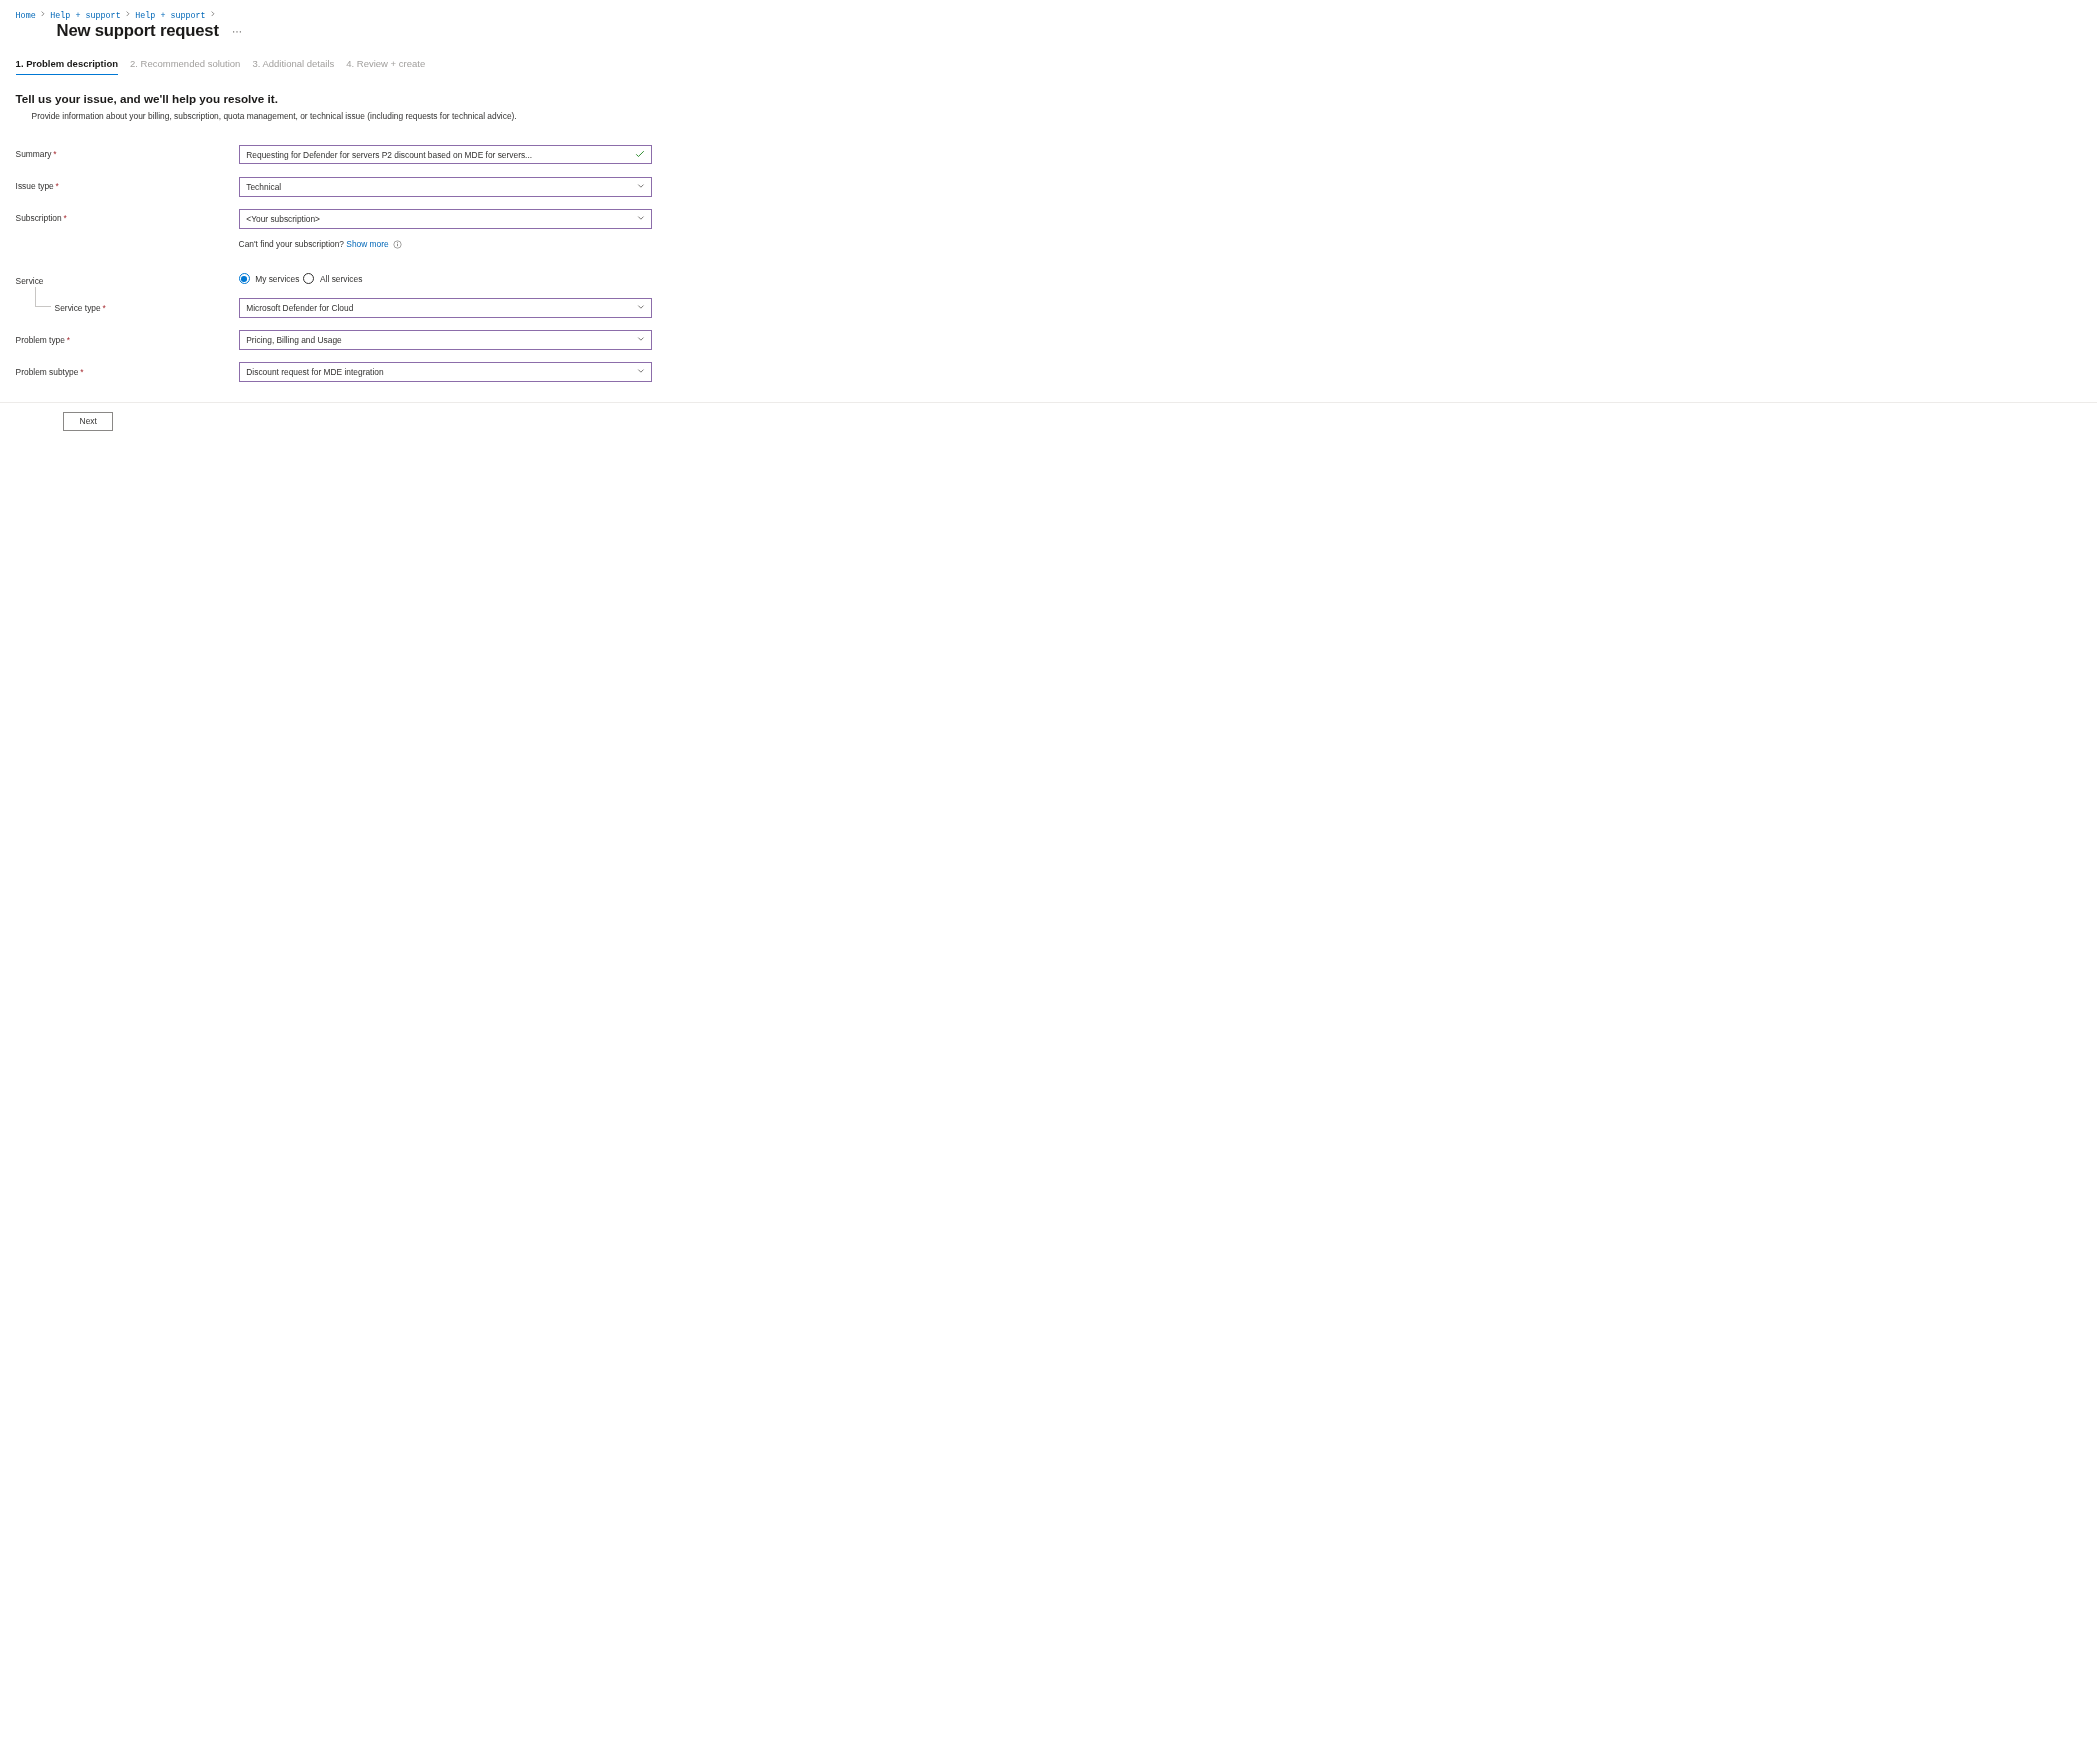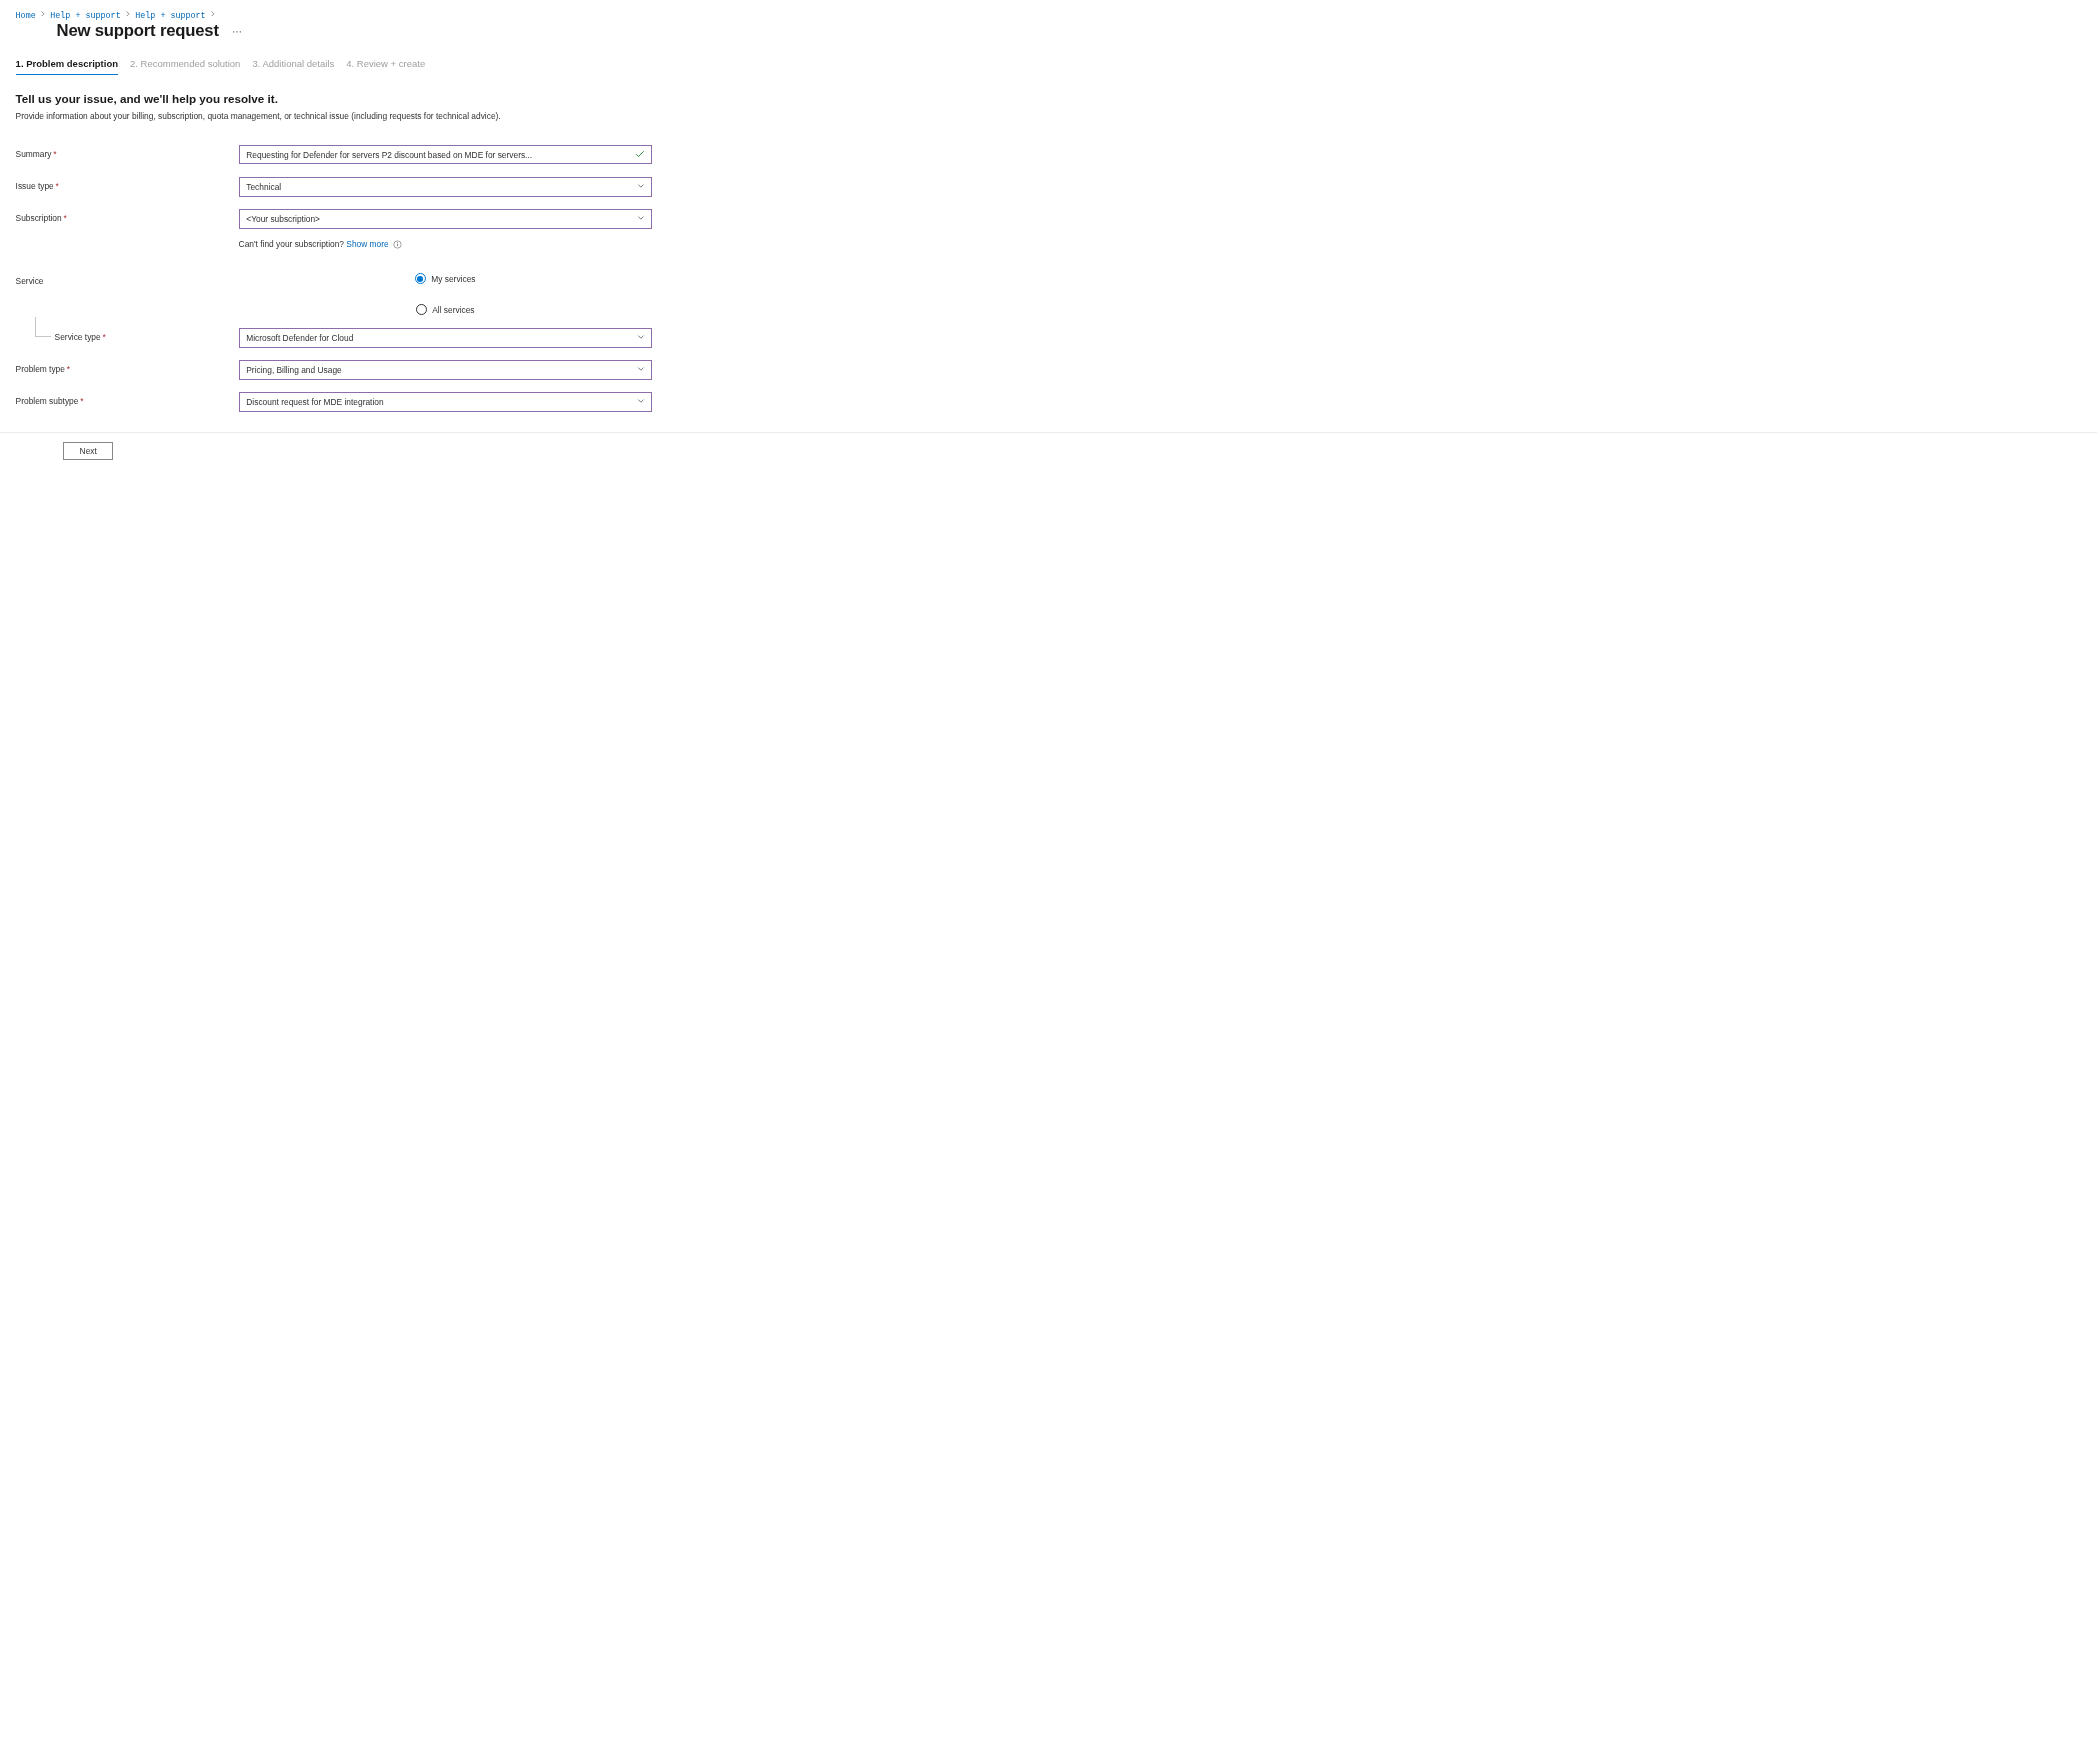--- a/index.html
+++ b/index.html
@@ -69,21 +69,21 @@
   }
   h2.section-heading {
     font-size: 11.7px;
     font-weight: 600;
     margin: 0 0 5.6px 0;
     color: #1b1a19;
   }
   p.section-desc {
     font-size: 8.4px;
     color: #323130;
-    margin: 0 0 22px 0;
+    margin: 0 0 22px 16px;
     max-width: 613px;
     line-height: 1.45;
   }
   .form-row {
     display: flex;
     align-items: flex-start;
     margin-bottom: 12.3px;
   }
   .form-label {
     width: 223px;
@@ -144,24 +144,22 @@
     margin-bottom: 12.3px;
   }
   .help-line a { color: #0067b8; text-decoration: none; cursor: pointer; }
   .info-icon {
     display: inline-flex;
     vertical-align: middle;
     margin-left: 2.2px;
   }
   .radio-group {
     display: flex;
-    gap: 20px;
-    align-items: center;
+    gap: 4px;
     padding-top: 2.2px;
-    flex-direction: column;
   }
   .radio-opt {
     display: flex;
     align-items: center;
     gap: 5.6px;
     font-size: 8.4px;
     color: #323130;
     cursor: pointer;
   }
   .radio-circle {

